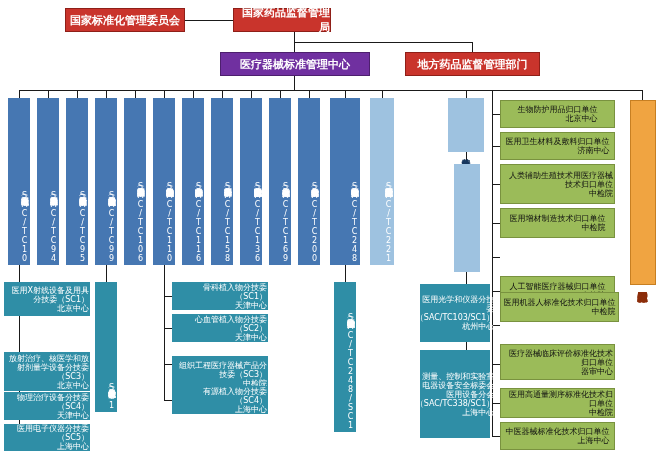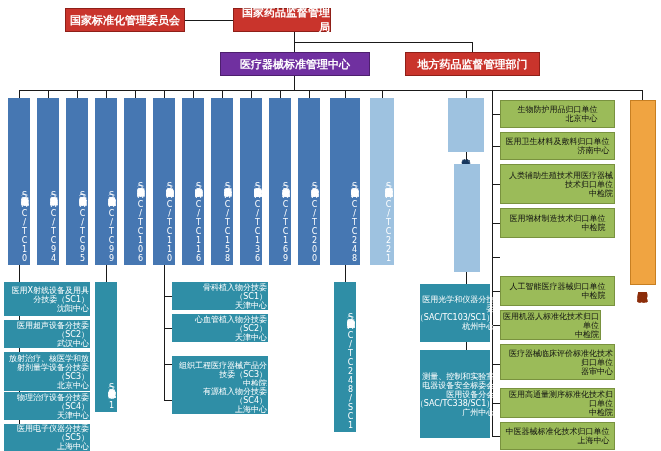--- a/index.html
+++ b/index.html
@@ -94,26 +94,24 @@
   <div class="box col vtext" style="left:330px;top:98px;width:30px;height:167px">医疗器械生物学评价标准委员会（SAC/TC248）中检院</div>
   <div class="box lightcol vtext" style="left:370px;top:98px;width:24px;height:167px">医疗器械质量管理和通用要求标准委员会（SAC/TC221）中检院</div>
 
   <div class="box lightbox vtext" style="left:448px;top:98px;width:36px;height:54px;line-height:36px">总装备行业外</div>
   <div class="box lightbox" style="left:454px;top:164px;width:26px;height:108px"></div>
   <div class="box hbox teal" style="left:420px;top:284px;width:70px;height:58px">医用光学和仪器分技委
 （SAC/TC103/SC1）
 杭州中心</div>
   <div class="box hbox teal" style="left:420px;top:350px;width:70px;height:88px">测量、控制和实验室电器设备安全标委会医用设备分会
 （SAC/TC338/SC1）
-广州中心</div>
+上海中心</div>
 
   <div class="box hbox teal" style="left:4px;top:282px;width:86px;height:34px">医用X射线设备及用具分技委（SC1）
-沈阳中心</div>
-  <div class="box hbox teal" style="left:4px;top:320px;width:86px;height:28px">医用超声设备分技委（SC2）
-武汉中心</div>
+北京中心</div>
   <div class="box hbox teal" style="left:4px;top:352px;width:86px;height:39px">放射治疗、核医学和放射剂量学设备分技委（SC3）
 北京中心</div>
   <div class="box hbox teal" style="left:4px;top:392px;width:86px;height:28px">物理治疗设备分技委（SC4）
 天津中心</div>
   <div class="box hbox teal" style="left:4px;top:424px;width:86px;height:27px">医用电子仪器分技委（SC5）
 上海中心</div>
 
   <div class="box tealv vtext" style="left:95px;top:282px;width:22px;height:130px">齿科设备与器械分技术委员会（SC1）广州中心</div>
 
   <div class="box hbox teal" style="left:172px;top:282px;width:96px;height:28px">骨科植入物分技委（SC1）
@@ -130,21 +128,21 @@
   <div class="box hbox green" style="left:500px;top:100px;width:115px;height:28px">生物防护用品归口单位
 北京中心</div>
   <div class="box hbox green" style="left:500px;top:132px;width:115px;height:28px">医用卫生材料及敷料归口单位
 济南中心</div>
   <div class="box hbox green" style="left:500px;top:164px;width:115px;height:40px">人类辅助生殖技术用医疗器械技术归口单位
 中检院</div>
   <div class="box hbox green" style="left:500px;top:208px;width:115px;height:30px">医用增材制造技术归口单位
 中检院</div>
   <div class="box hbox green" style="left:500px;top:276px;width:115px;height:30px">人工智能医疗器械归口单位
 中检院</div>
-  <div class="box hbox green" style="left:500px;top:310px;width:101px;height:30px">医用机器人标准化技术归口单位
+  <div class="box hbox green" style="left:500px;top:292px;width:119px;height:30px">医用机器人标准化技术归口单位
 中检院</div>
   <div class="box hbox green" style="left:500px;top:344px;width:115px;height:36px">医疗器械临床评价标准化技术归口单位
 器审中心</div>
   <div class="box hbox green" style="left:500px;top:388px;width:115px;height:30px">医用高通量测序标准化技术归口单位
 中检院</div>
   <div class="box hbox green" style="left:500px;top:422px;width:115px;height:28px">中医器械标准化技术归口单位
 上海中心</div>
 
   <div class="box orange vtext" style="left:630px;top:100px;width:26px;height:185px">全国医疗装备产业与应用标准化工作组</div>
 

